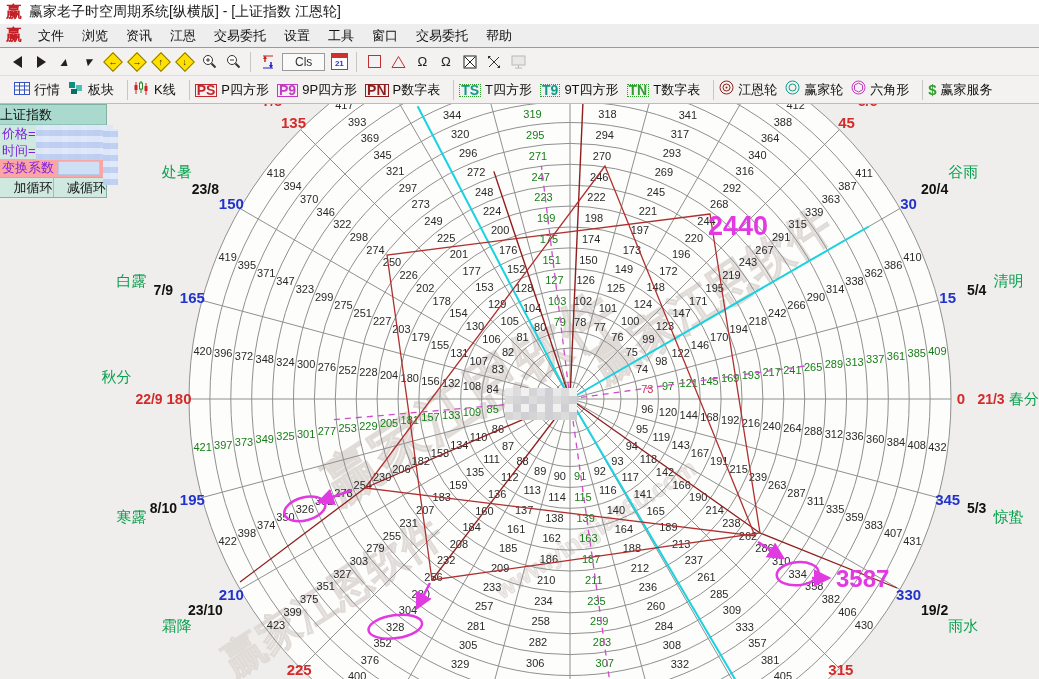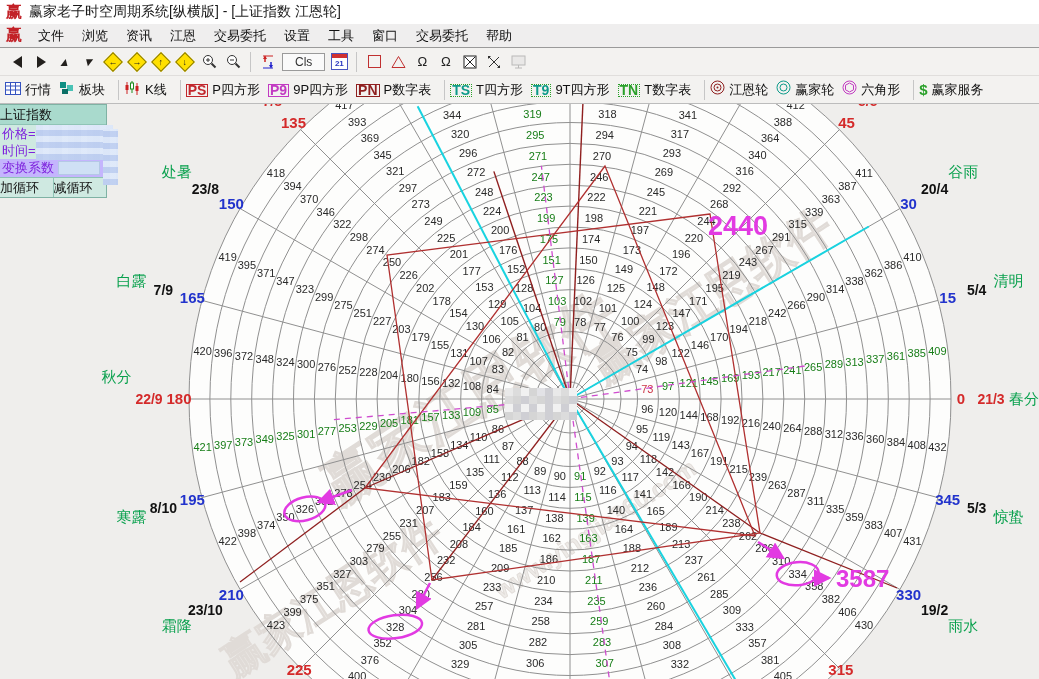--- a/index.html
+++ b/index.html
@@ -3,21 +3,21 @@
 <meta charset="utf-8">
 <style>
   html,body{margin:0;padding:0}
   body{width:1039px;height:679px;overflow:hidden;font-family:"Liberation Sans",sans-serif;background:#fff;}
   .titlebar{height:24px;background:#fff;display:flex;align-items:center;padding-left:6px;font-size:14px;color:#1a1a1a;}
   .logo{color:#c22127;font-weight:bold;font-size:16px;margin-right:7px;font-family:"Liberation Serif",serif;}
   .menubar{height:23px;background:#efeeee;border-bottom:1px solid #9a9a9a;display:flex;align-items:center;font-size:13px;padding-left:6px;}
   .mitem{margin:6px 9px;color:#111;cursor:default;}
   .toolbar{display:flex;align-items:center;background:#f3f2f0;}
   .tb1{height:27px;border-bottom:1px solid #e0dedc;padding-left:5px;}
-  .tb2{height:27px;border-bottom:1px solid #bcbcbc;padding-left:5px;}
+  .tb2{height:27px;border-bottom:1px solid #bcbcbc;padding-left:14px;}
   .tbtn{height:22px;min-width:20px;display:flex;align-items:center;justify-content:center;margin:0 2px;}
   .sep{width:1px;height:20px;background:#c6c6c6;margin:0 5px;}
   .tri{width:0;height:0;border-style:solid;display:inline-block}
   .tri-l{border-width:6px 9px 6px 0;border-color:transparent #23201d transparent transparent}
   .tri-r{border-width:6px 0 6px 9px;border-color:transparent transparent transparent #23201d}
   .navtxt{font-size:12px;color:#23201d;display:inline-block}
   .diamond{width:12px;height:12px;background:#ffe000;border:1px solid #8a7a00;transform:rotate(45deg);display:flex;align-items:center;justify-content:center;}
   .diamond>span{transform:rotate(-45deg);font-size:9px;color:#222;font-weight:bold;line-height:1}
   .clsbtn{border:1px solid #9a9a9a;background:#fafafa;padding:0 12px;font-size:12px;color:#333;line-height:16px}
   .cal{width:15px;height:15px;border:1px solid #4a55c0;background:#fff;position:relative;font-size:8px;color:#2a37c0;text-align:center;line-height:19px;font-weight:bold}
@@ -25,24 +25,24 @@
   .sqt{width:11px;height:11px;border:1px solid #c03030;display:inline-block}
   .rot{font-size:13px;color:#222;display:inline-block;line-height:1}
   .badge{font-size:14px;font-weight:bold;border:1px solid;padding:0 1px;line-height:11px;display:inline-block}
   .tlabel{font-size:13px;color:#111;margin:0 8px 0 4px;}
   .vbtn{display:flex;align-items:center;}
   .chart{position:relative;width:1039px;height:575px;background:#efeeec;overflow:hidden;}
   .chart svg{position:absolute;left:0;top:0;font-family:"Liberation Sans",sans-serif;}
   .panel{position:absolute;left:0;top:0;width:106px;background:#cfe9e1;border:1px solid #7fb2a4;border-left:none;font-size:13px;z-index:5;}
   .panel-h{height:19px;line-height:19px;background:#a9dacd;text-align:left;border-bottom:1px solid #8fc4b6;color:#111;}
   .prow{height:17px;line-height:17px;color:#7e22dd;padding-left:2px;}
-  .coef{background:#c4b5fd;height:18px;line-height:18px;display:flex;align-items:center;}
+  .coef{background:#fca5a5;height:18px;line-height:18px;display:flex;align-items:center;}
   .coefbox{width:40px;height:12px;background:#cfe0f5;border:1px solid #b4c8e6;margin-left:4px;display:inline-block}
   .pbtns{display:flex;border-top:1px solid #8fc4b6;}
-  .pbtn{flex:1;text-align:left;height:19px;line-height:19px;color:#111;border-right:1px solid #8fc4b6;cursor:default}
+  .pbtn{flex:1;text-align:right;height:19px;line-height:19px;color:#111;border-right:1px solid #8fc4b6;cursor:default}
   .pbtn:last-child{border-right:none}
   .blur{position:absolute;background:
     repeating-linear-gradient(0deg,rgba(188,205,240,.85) 0 6px,rgba(224,234,250,.85) 6px 12px),
     repeating-linear-gradient(90deg,#c4d2ee 0 7px,#dde7f8 7px 13px,#cdd9f2 13px 19px);}
   .b1{left:36px;top:20px;width:77px;height:35px;}
   .b2{left:103px;top:24px;width:15px;height:56px;}
 </style>
 </head>
 <body>
 

